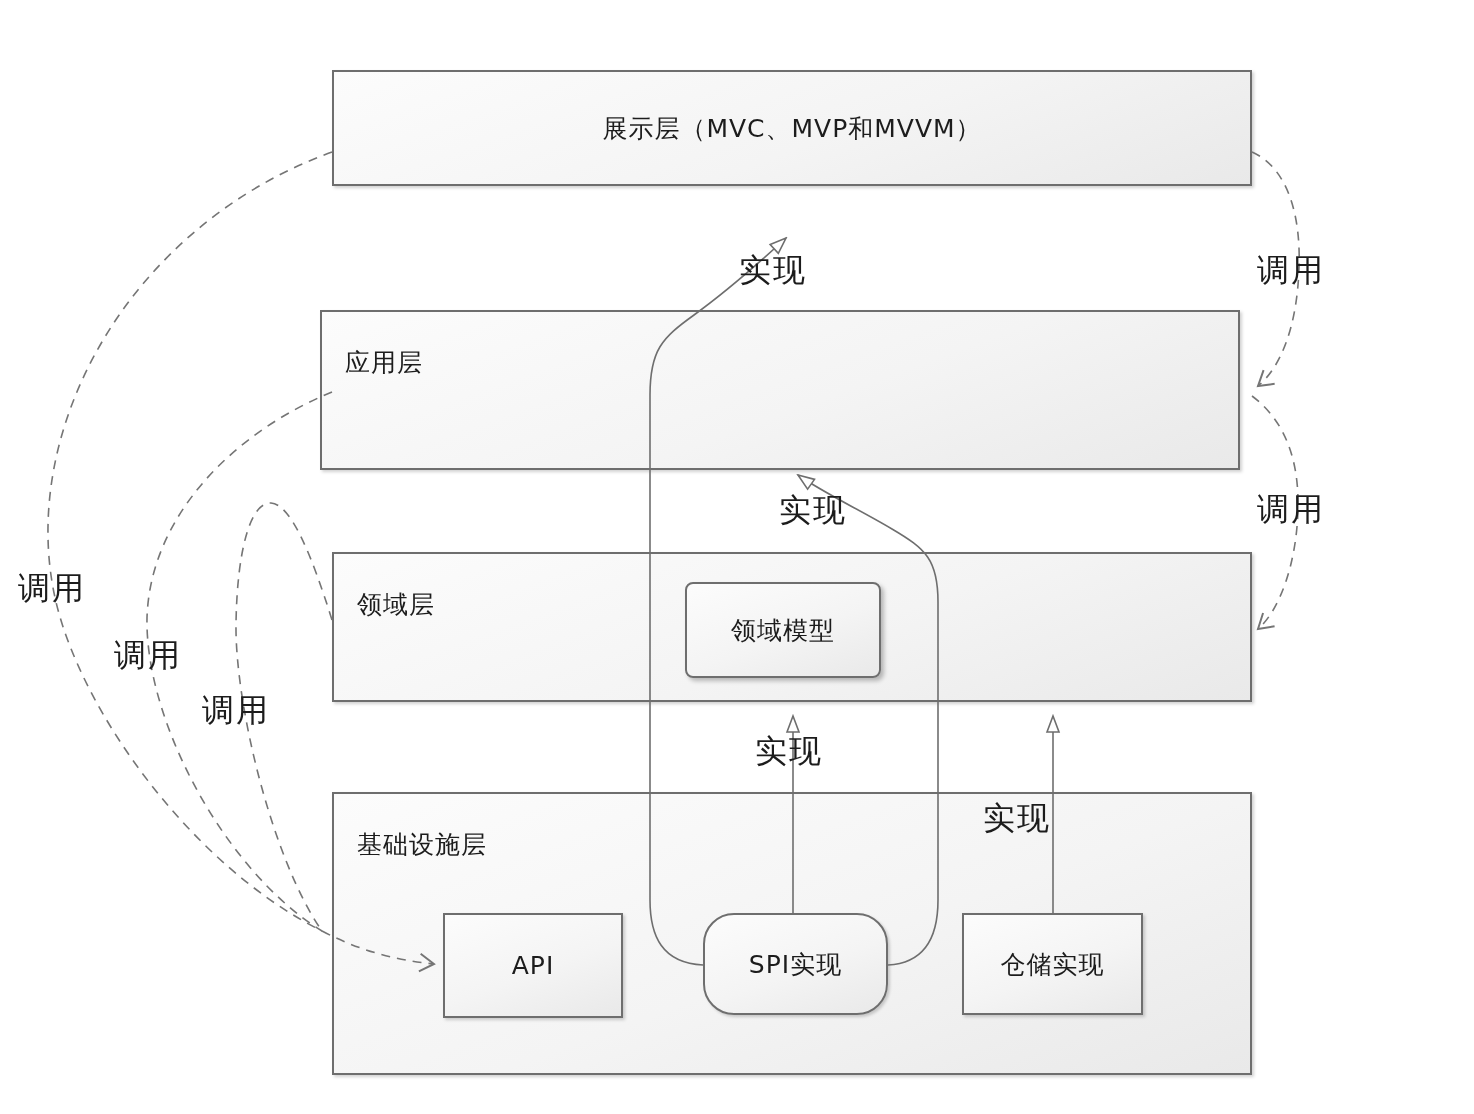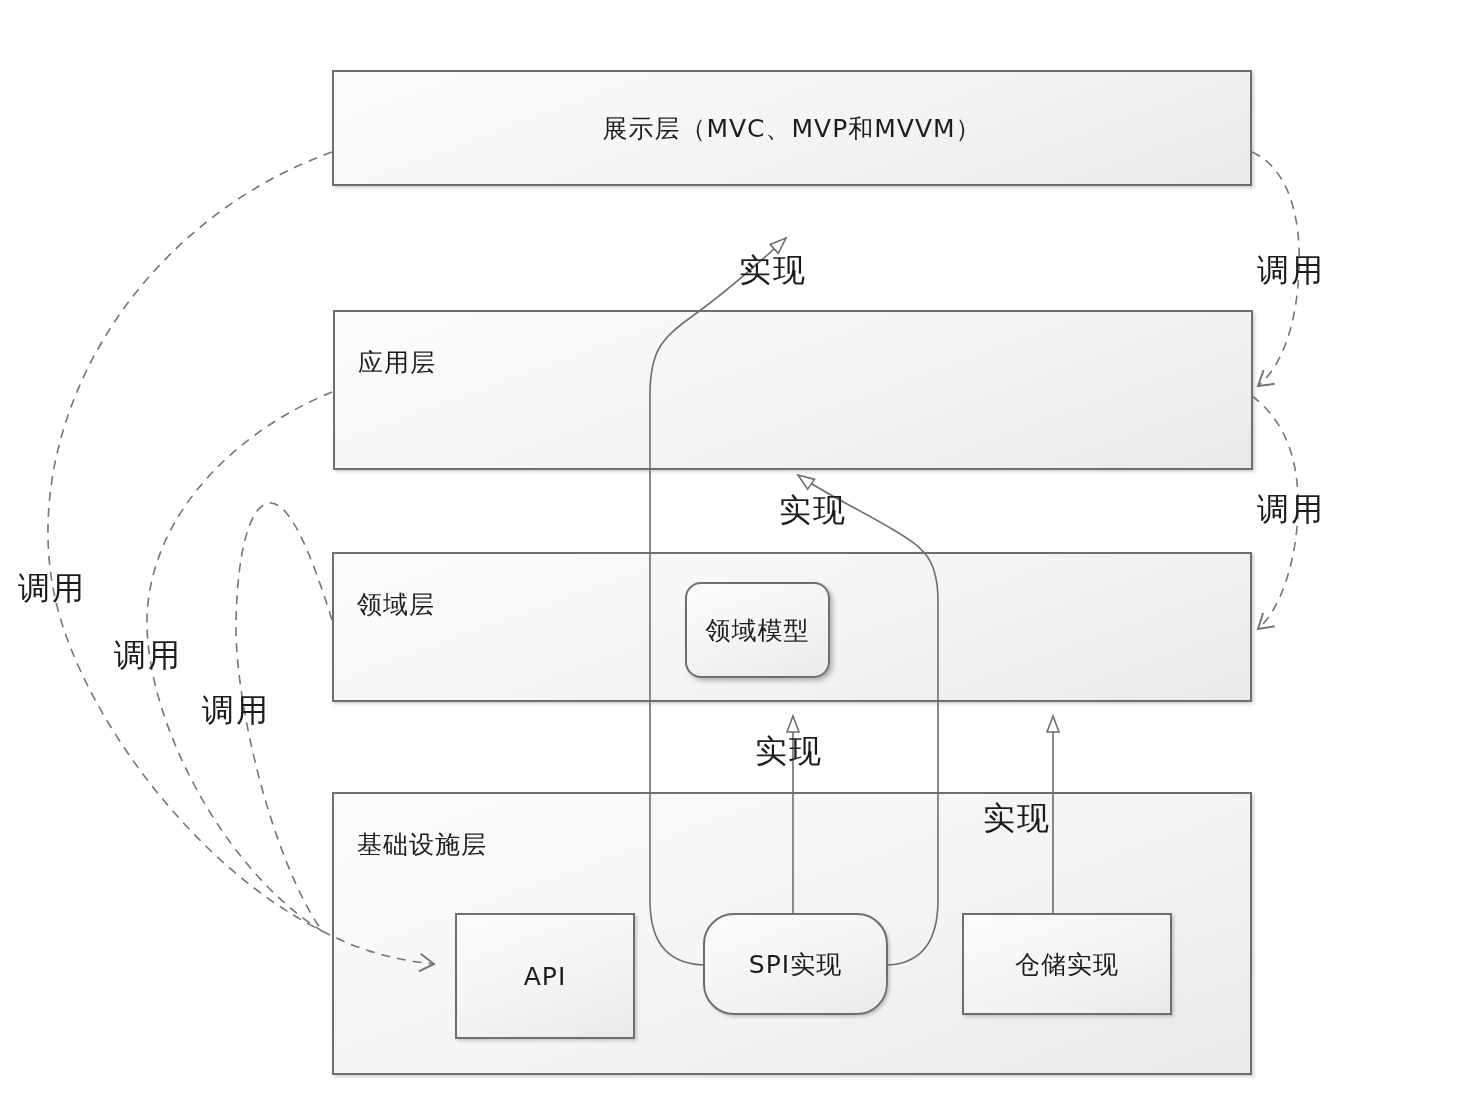--- a/index.html
+++ b/index.html
@@ -18,27 +18,27 @@
     font-family:"DejaVu Sans","Liberation Sans",sans-serif;
     color:var(--text);
   }
   .box{
     position:absolute;box-sizing:border-box;
     border:2px solid var(--box-border);
     background:linear-gradient(160deg,var(--box-fill-top) 0%,#f4f4f4 55%,var(--box-fill-bottom) 100%);
     box-shadow:2px 2px 3px rgba(0,0,0,0.18);
   }
   .layer-presentation{left:332px;top:70px;width:920px;height:116px;}
-  .layer-application{left:333px;top:310px;width:920px;height:160px;}
+  .layer-application{left:320px;top:310px;width:920px;height:160px;}
   .layer-domain{left:332px;top:552px;width:920px;height:150px;}
   .layer-infrastructure{left:332px;top:792px;width:920px;height:283px;}
-  .node-domain-model{left:685px;top:582px;width:145px;height:96px;border-radius:16px;box-shadow:3px 3px 4px rgba(0,0,0,0.25);}
-  .node-api{left:443px;top:913px;width:180px;height:126px;margin-left:12px;}
+  .node-domain-model{left:685px;top:582px;width:196px;height:96px;border-radius:8px;box-shadow:3px 3px 4px rgba(0,0,0,0.25);}
+  .node-api{left:443px;top:913px;width:180px;height:105px;}
   .node-spi{left:703px;top:913px;width:185px;height:102px;border-radius:31px;}
-  .node-repo{left:962px;top:913px;width:210px;height:102px;}
+  .node-repo{left:962px;top:913px;width:181px;height:102px;}
   .layer-label{position:absolute;left:23px;top:34px;font-size:25px;letter-spacing:1px;}
   .center-label{display:flex;align-items:center;justify-content:center;width:100%;height:100%;font-size:25px;letter-spacing:1px;}
   .edge-label{position:absolute;transform:translate(-50%,-50%);font-size:32px;white-space:nowrap;letter-spacing:2px;}
   svg.overlay{position:absolute;left:0;top:0;pointer-events:none;}
   .solid-edge{fill:none;stroke:var(--line);stroke-width:1.6;}
   .dashed-edge{fill:none;stroke:var(--dashed-line);stroke-width:1.6;stroke-dasharray:9 7;}
 </style>
 </head>
 <body>
 

